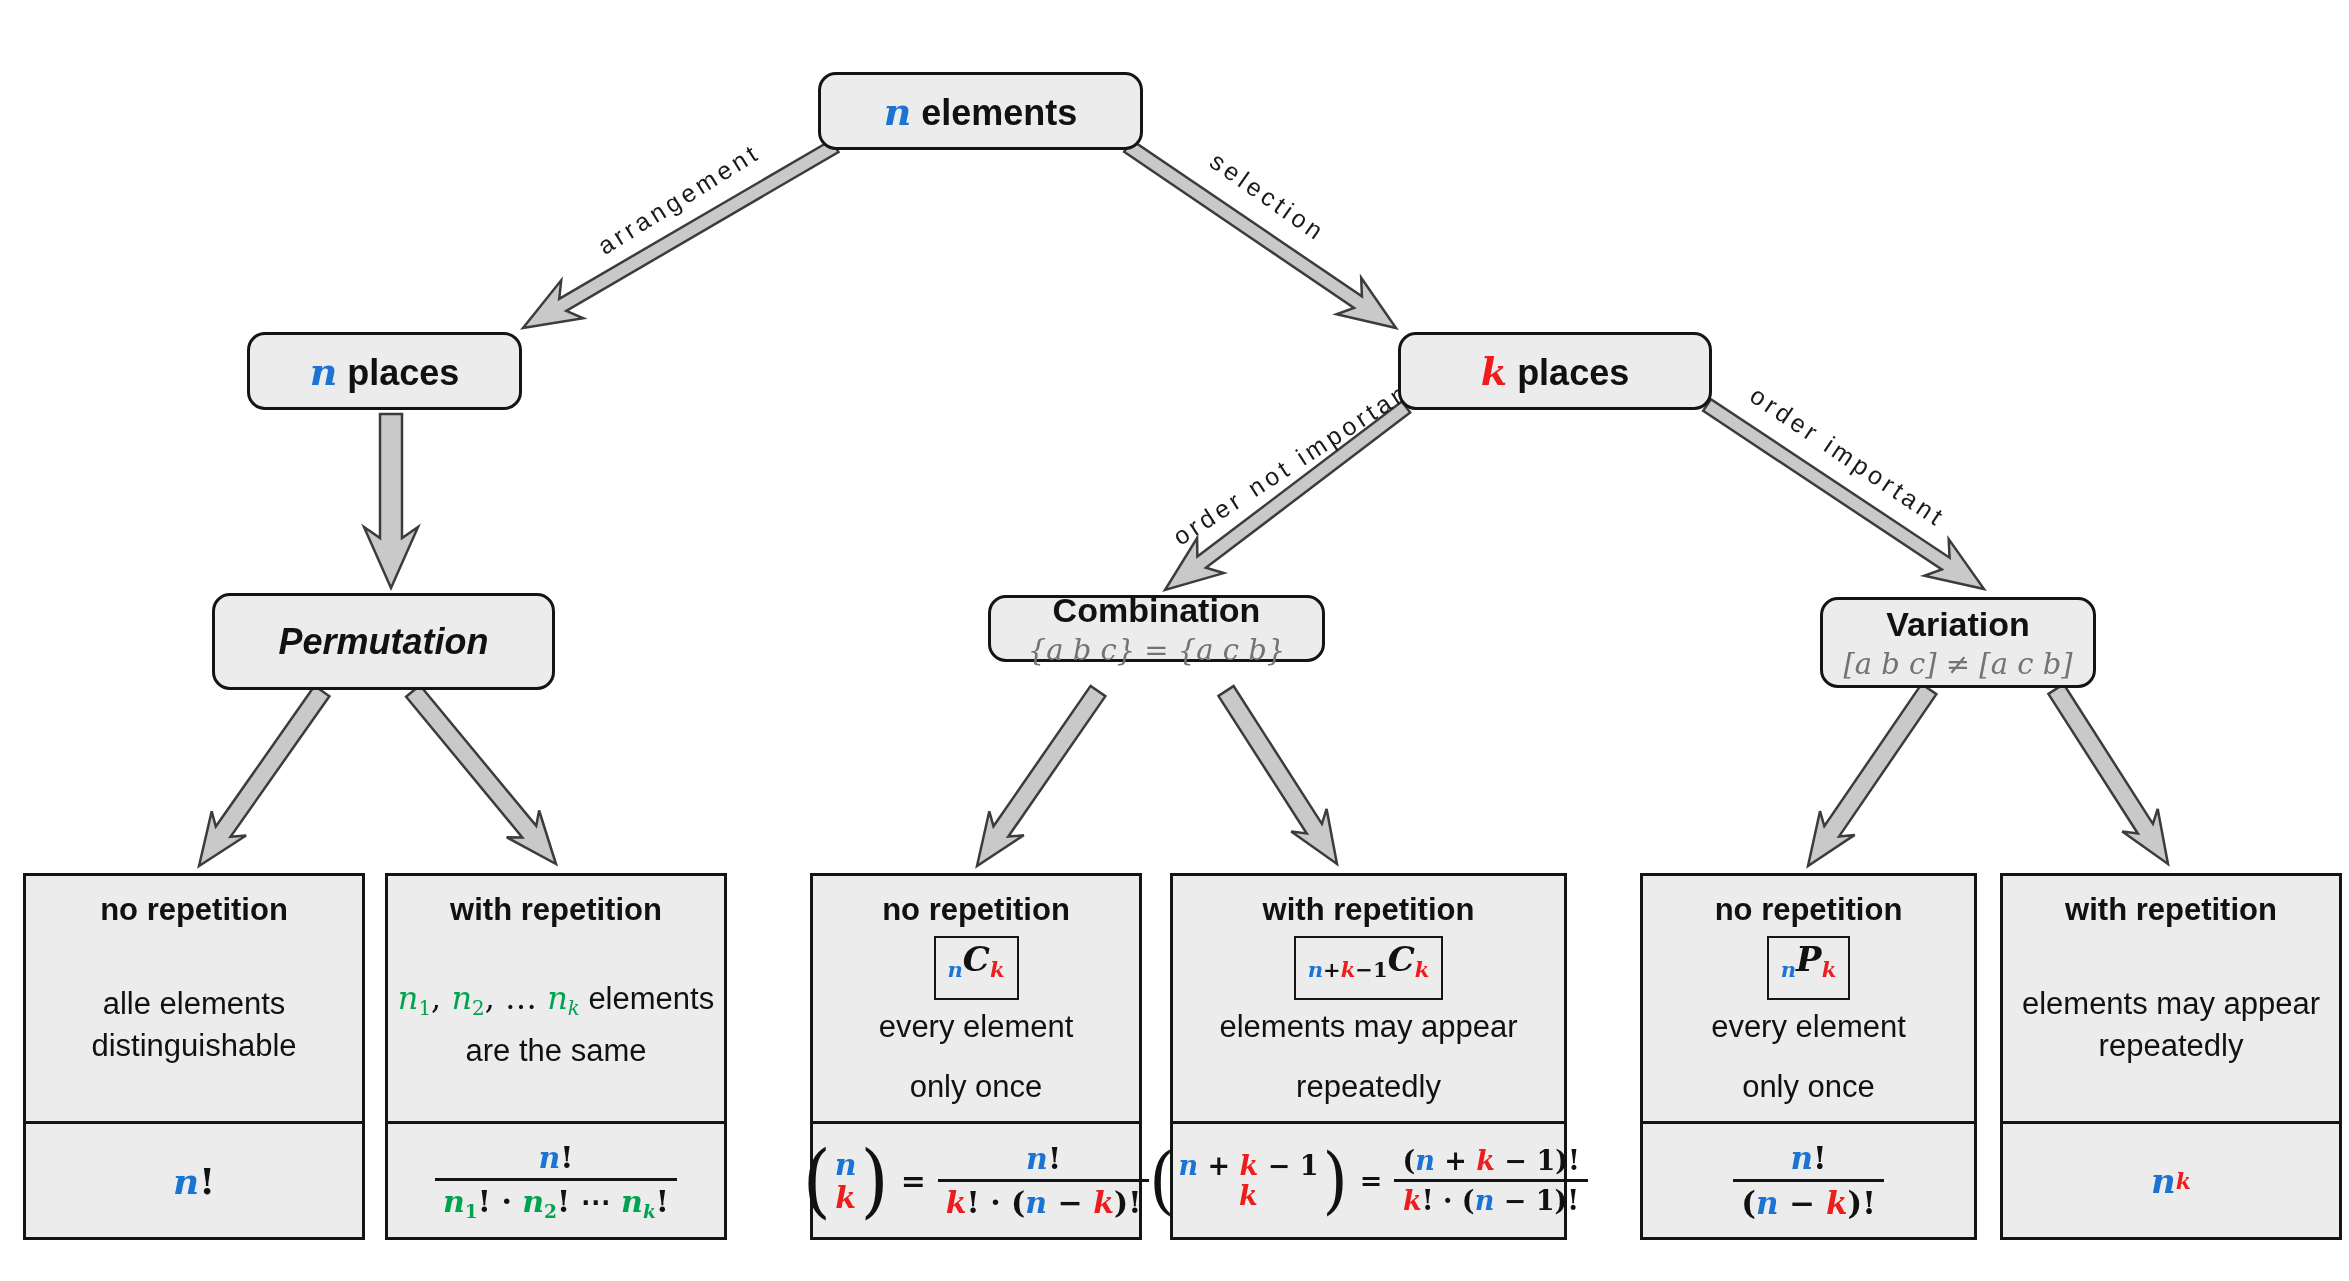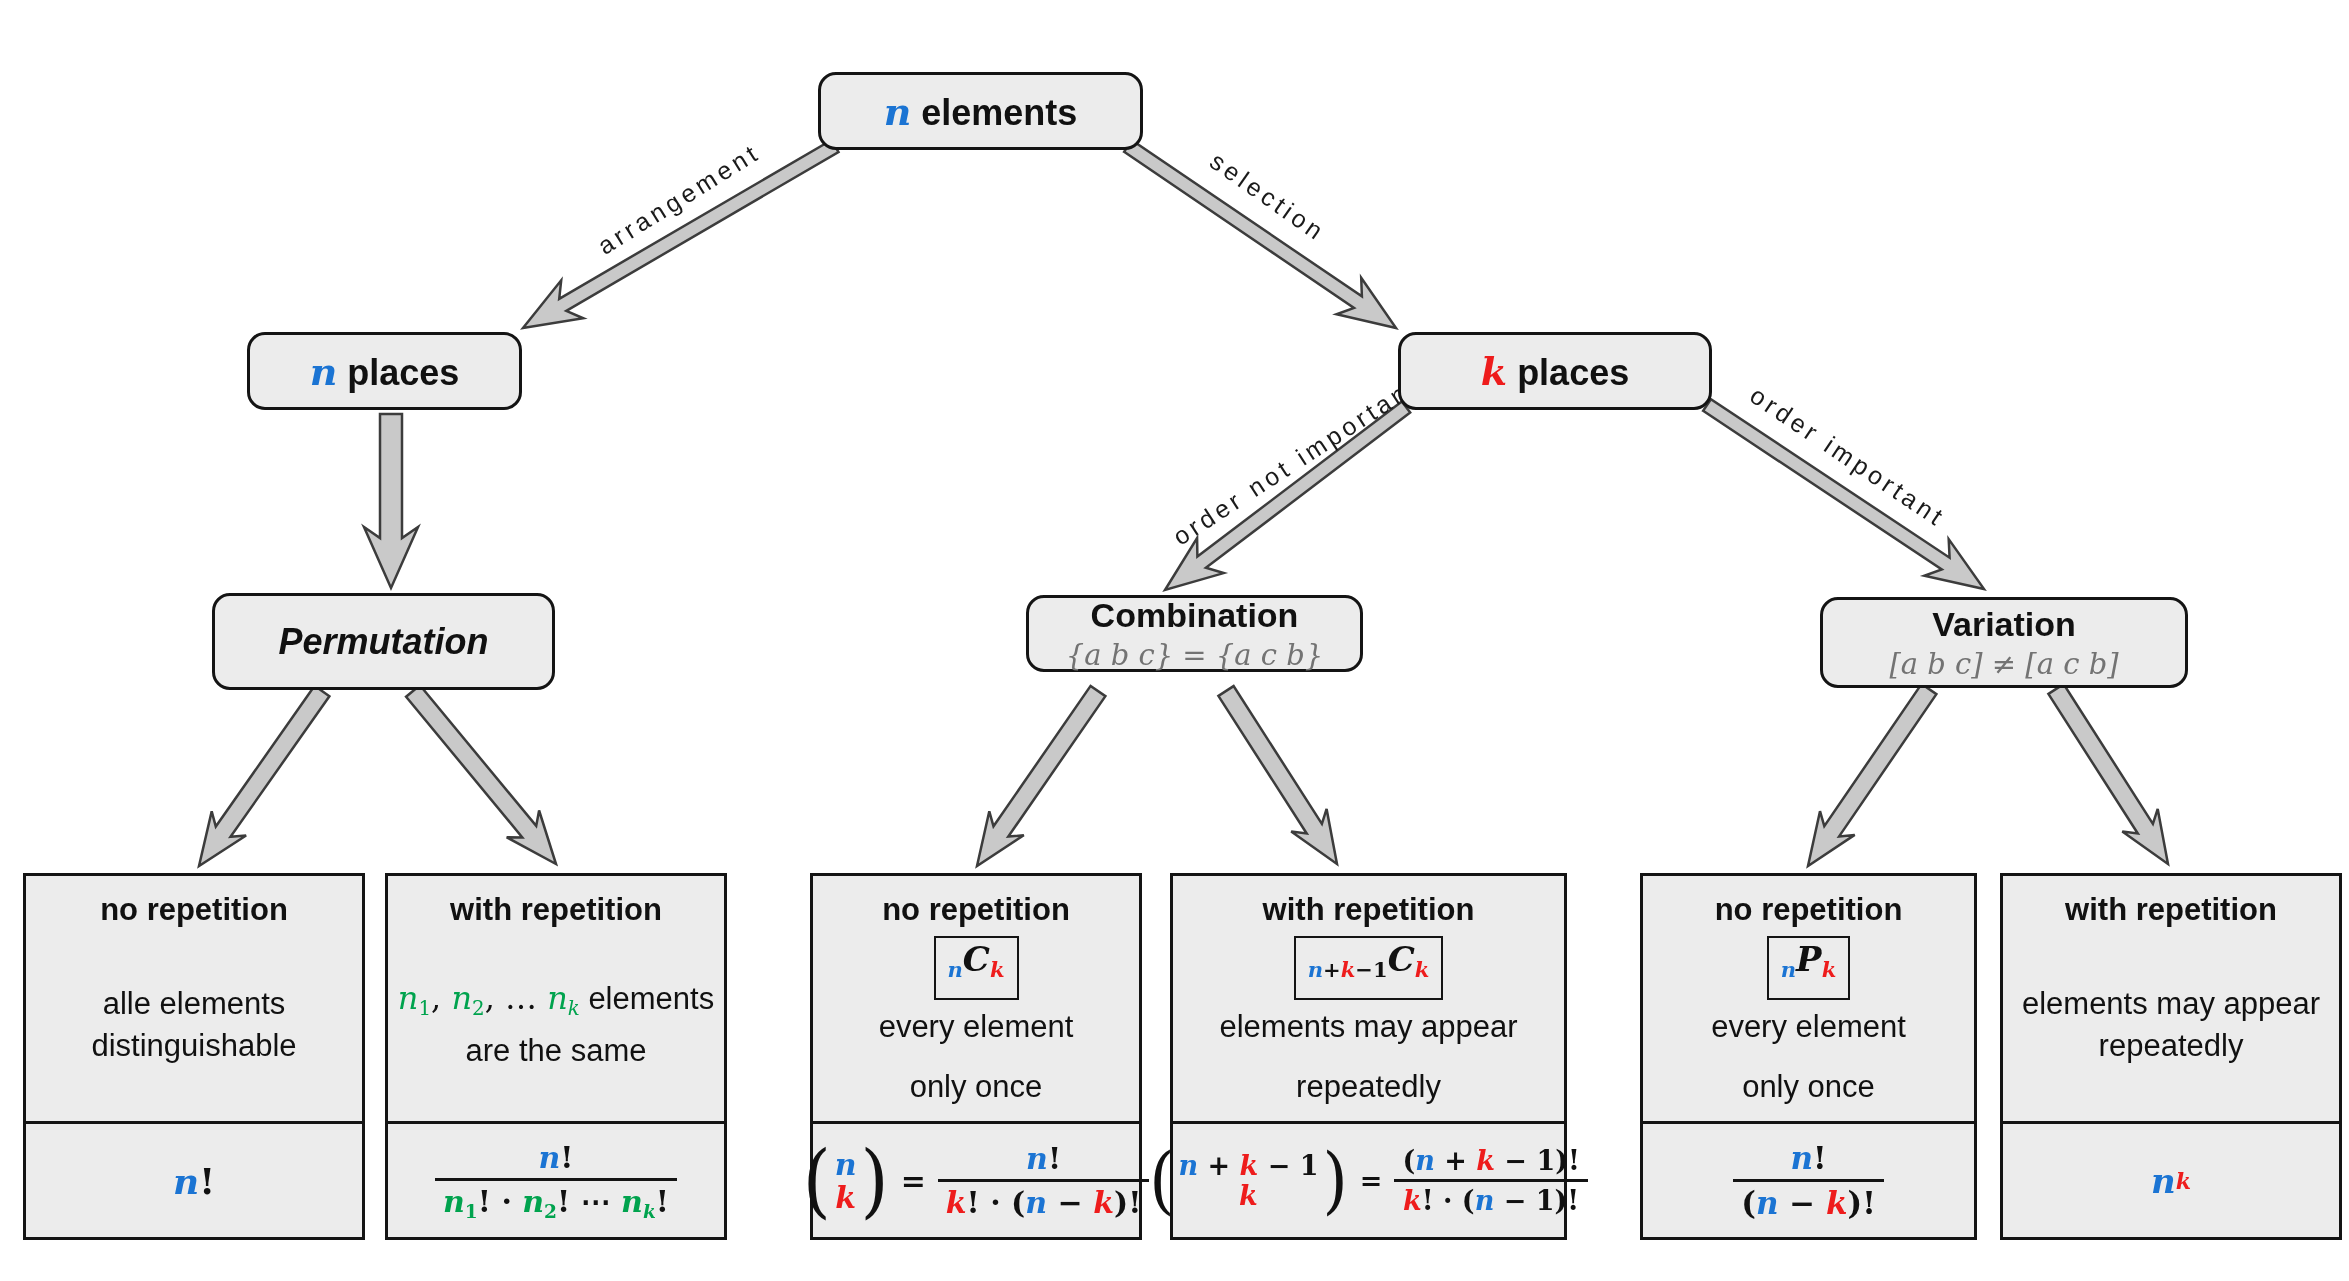--- a/index.html
+++ b/index.html
@@ -103,26 +103,26 @@
     <div class="node-title">
       <span class="mvar c-red">k</span>
       <span>places</span>
     </div>
   </div>
 
   <div class="node" style="left:212px;top:593px;width:343px;height:97px;font-style:italic;">
     <div class="node-title">Permutation</div>
   </div>
 
-  <div class="node small-title" style="left:988px;top:595px;width:337px;height:77px;margin-left:38px;">
+  <div class="node small-title" style="left:988px;top:595px;width:337px;height:67px;">
     <div class="node-title">Combination</div>
     <div class="node-sub">{a b c} = {a c b}</div>
   </div>
 
-  <div class="node small-title" style="left:1820px;top:597px;width:368px;height:91px;">
+  <div class="node small-title" style="left:1820px;top:597px;width:276px;height:91px;">
     <div class="node-title">Variation</div>
     <div class="node-sub">[a b c] ≠ [a c b]</div>
   </div>
 
   <div class="leaf" style="left:23px;top:873px;width:342px;height:367px;">
     <div class="leaf-top">
       <div class="leaf-heading">no repetition</div>
       <div class="leaf-body">
         <span>alle elements</span>
         <span>distinguishable</span>

